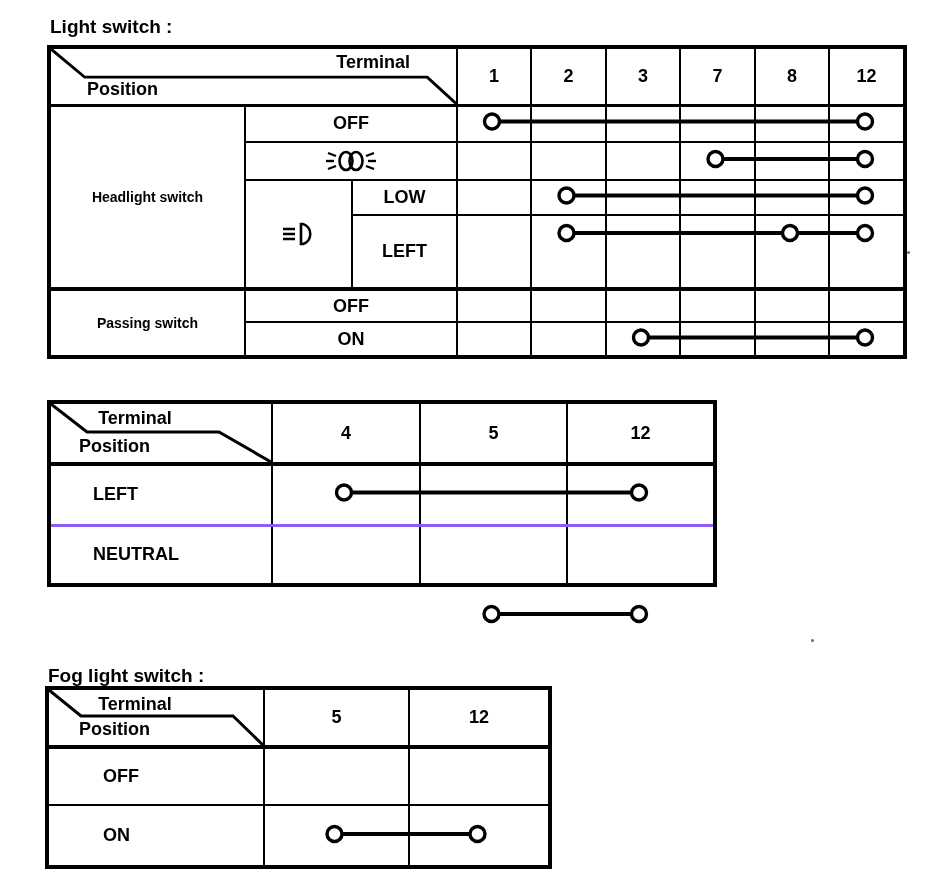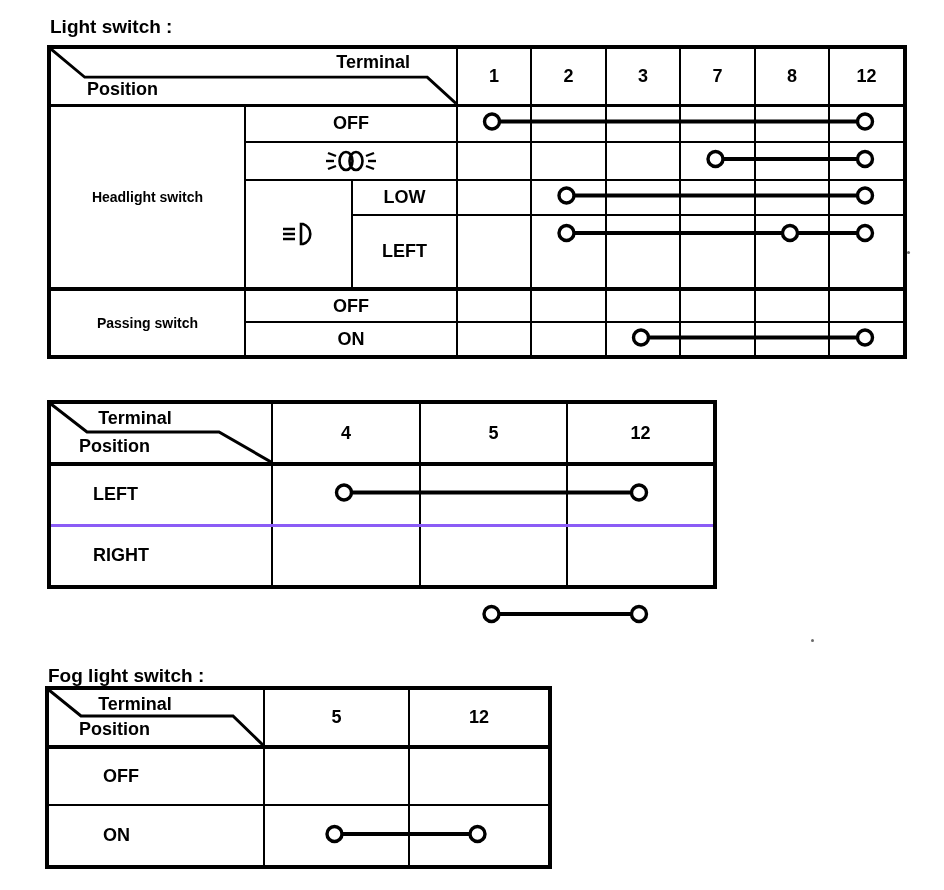--- a/index.html
+++ b/index.html
@@ -184,22 +184,22 @@
         <th>4</th>
         <th>5</th>
         <th>12</th>
       </tr>
       <tr class="brow" style="height:61px">
         <td class="pos-label">LEFT</td>
         <td class="tc"></td>
         <td class="tc"></td>
         <td class="tc"></td>
       </tr>
-      <tr class="brow" style="height:62px">
-        <td class="pos-label">RIGHT</td>
+      <tr class="brow" style="height:60px">
+        <td class="pos-label">NEUTRAL</td>
         <td class="tc"></td>
         <td class="tc"></td>
         <td class="tc"></td>
       </tr>
     </tbody>
       </table>
     <svg class="conn-overlay" width="670" height="249">
         <line x1="297" y1="92.5" x2="592" y2="92.5" stroke="#000000" stroke-width="4"></line>
         <circle cx="297" cy="92.5" r="7.5" fill="#ffffff" stroke="#000000" stroke-width="3.4"></circle>
         <circle cx="592" cy="92.5" r="7.5" fill="#ffffff" stroke="#000000" stroke-width="3.4"></circle>

